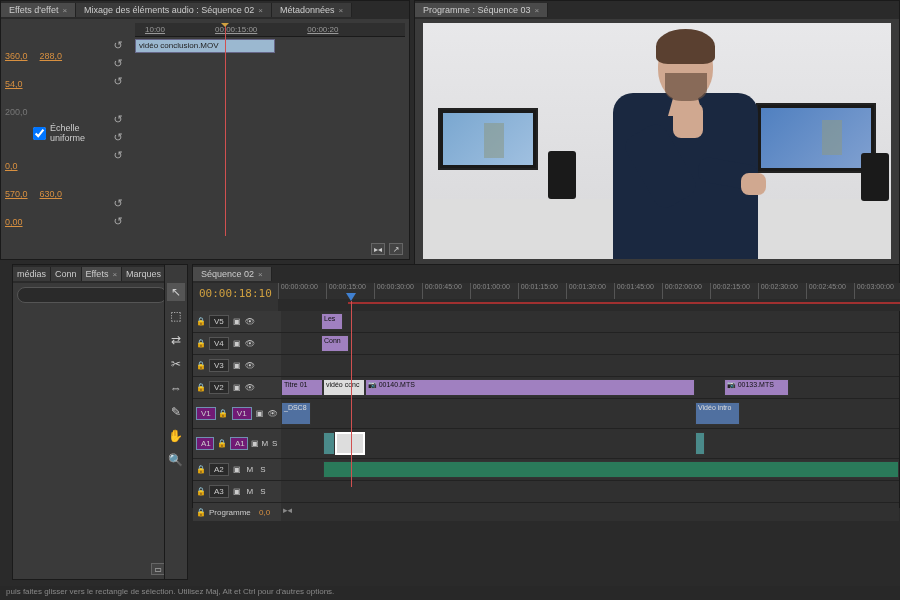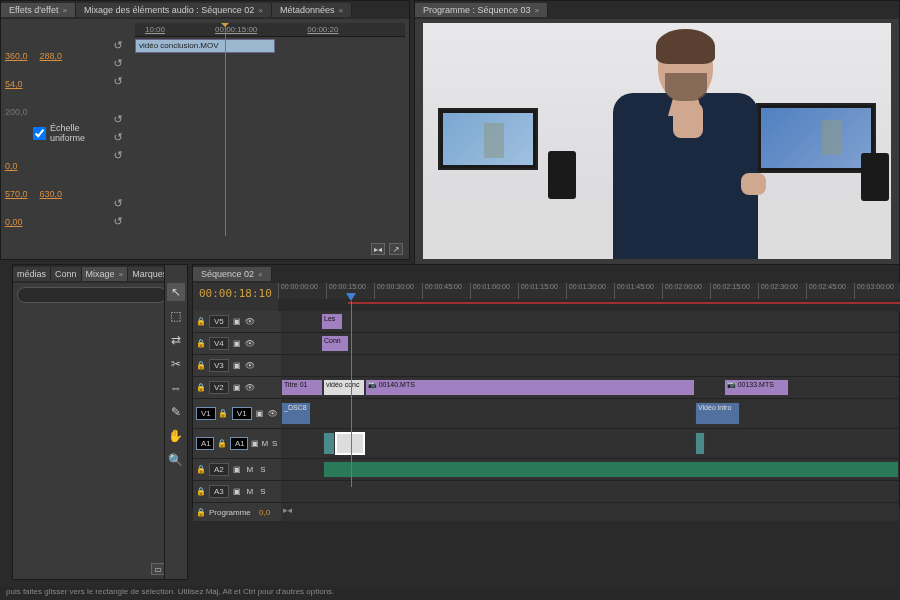--- a/index.html
+++ b/index.html
@@ -83,21 +83,21 @@
 .tl-ruler span { flex: 0 0 48px; border-left: 1px solid #555; padding-left: 2px; }
 .tl-playhead { position: absolute; top: 36px; bottom: 20px; left: 158px; width: 1px; background: #d05050; z-index: 5; }
 .tl-playhead::before { content: ''; position: absolute; top: -8px; left: -5px; border: 5px solid transparent; border-top-color: #4080d0; border-top-width: 8px; }
 .tl-marker-bar { height: 12px; background: #2a2a2a; position: relative; }
 .tl-red-line { position: absolute; left: 70px; right: 0; top: 3px; height: 2px; background: #a03030; }
 
 .track-row { display: flex; height: 22px; border-bottom: 1px solid #222; }
 .track-row.tall { height: 30px; }
 .track-head { width: 88px; background: #383838; display: flex; align-items: center; gap: 3px; padding: 0 3px; font-size: 8px; }
 .track-label { background: #2a2a2a; padding: 1px 4px; border: 1px solid #555; min-width: 18px; text-align: center; }
-.track-label.sel { background: #000000; border-color: #7090b0; }
+.track-label.sel { background: #701a75; border-color: #7090b0; }
 .track-icon { width: 10px; height: 10px; display: flex; align-items: center; justify-content: center; font-size: 8px; }
 .track-body { flex: 1; background: #303030; position: relative; }
 .clip { position: absolute; height: 80%; top: 10%; border: 1px solid #333; font-size: 7px; padding: 1px 2px; overflow: hidden; white-space: nowrap; color: #111; }
 .clip.purple { background: #a080c0; }
 .clip.blue { background: #5070a0; color: #ddd; }
 .clip.white { background: #ddd; }
 .clip.green { background: #2a7a5a; }
 .clip.teal { background: #4a8a8a; }
 .track-principal { display: flex; height: 18px; }
 .track-principal .track-head { font-size: 8px; }
@@ -242,21 +242,21 @@
     <div class="tbtn">⤓</div>
     <div class="tbtn">📷</div>
   </div>
 </div>
 
 <div class="panel effects-panel">
   <div class="tabs">
     <div class="tab">médias</div>
     <div class="tab">Conn</div>
     <div class="tab active">
-        <span>Mixage</span> 
+        <span>Effets</span> 
         <span class="x">×</span>
       </div>
     <div class="tab">Marques</div>
   </div>
   <div class="search-box"></div>
   <div class="icon-row" style="bottom:4px">
     <div class="small-icon">▭</div>
   </div>
 </div>
 

